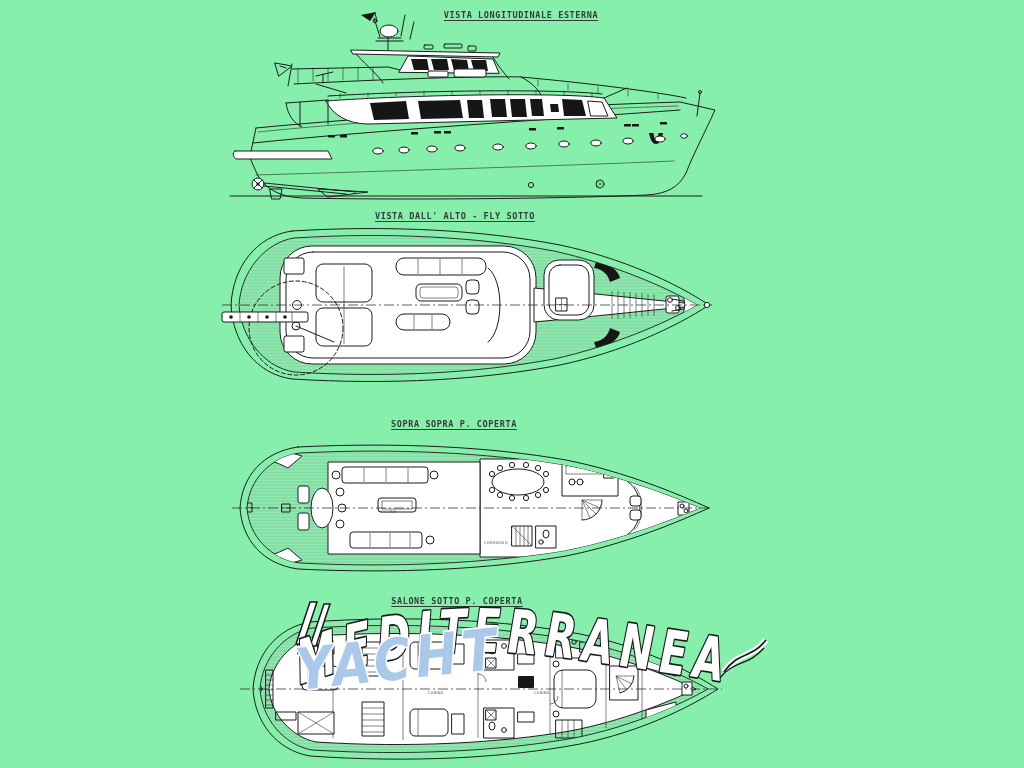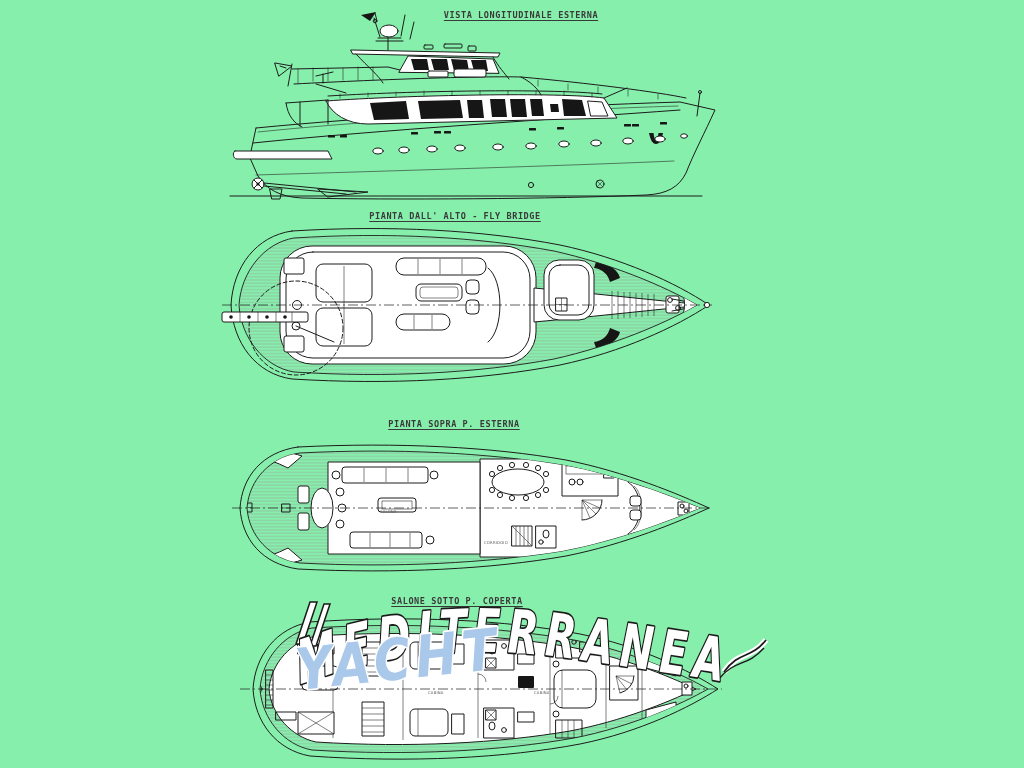--- a/index.html
+++ b/index.html
@@ -19,22 +19,22 @@
   .lbl{font:3.8px "DejaVu Sans",sans-serif;fill:#555;letter-spacing:.2px;}
   .wm1{font:italic 700 40px "DejaVu Sans",sans-serif;letter-spacing:6.5px;paint-order:stroke;stroke-linejoin:round;}
   .wm2{font:italic 700 50px "DejaVu Sans",sans-serif;letter-spacing:5px;paint-order:stroke;stroke-linejoin:round;}
 </style>
 </head>
 <body>
 
 <div class="stage">
 
   <div class="vtitle" style="left:521px;top:10px;">VISTA LONGITUDINALE ESTERNA</div>
-  <div class="vtitle" style="left:455px;top:211px;">PIANTA DALL' ALTO - FLY BRIDGE</div>
-  <div class="vtitle" style="left:454px;top:419px;">PIANTA SOPRA P. ESTERNA</div>
+  <div class="vtitle" style="left:455px;top:211px;">VISTA DALL' ALTO - FLY SOTTO</div>
+  <div class="vtitle" style="left:454px;top:419px;">SOPRA SOPRA P. COPERTA</div>
   <div class="vtitle" style="left:457px;top:596px;">SALONE SOTTO P. COPERTA</div>
 
   <div class="view" style="left:228px;top:8px;">
   <svg width="492" height="198" viewBox="0 0 492 198">
     <g class="ln">
       <line x1="2" y1="188" x2="474" y2="188"></line>
       <path d="M28,120 C140,109 320,98 452,94 L487,102 C477,124 465,147 458,165 C451,179 439,186 418,187 C330,191 160,192 74,190 C52,189 38,181 30,168 L22,150"></path>
       <path d="M28,120 L22,148"></path>
       <path class="fw" d="M7,143 L100,143 L104,151 L9,151 C5,151 4,144 7,143 Z"></path>
       <path d="M25,135 C150,122 330,111 452,102"></path>

